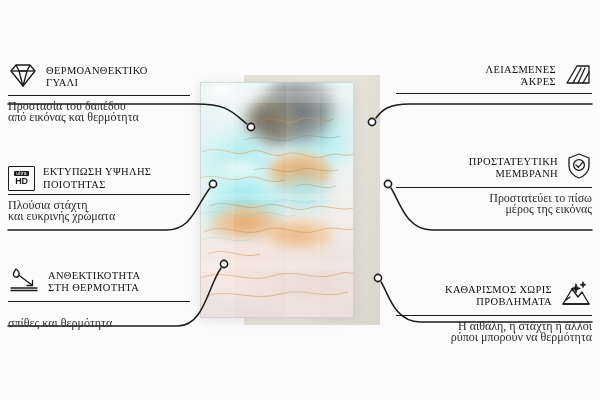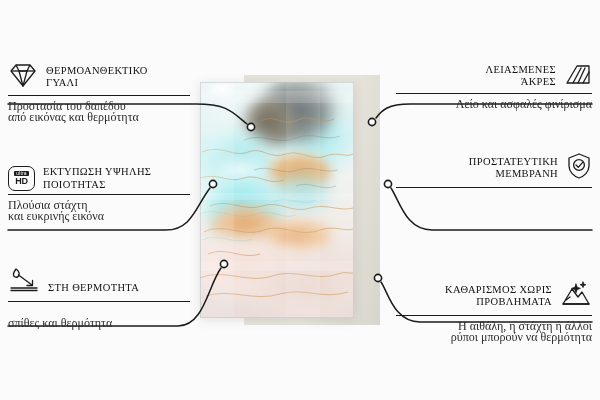--- a/index.html
+++ b/index.html
@@ -91,21 +91,21 @@
     color:#111;font-family:"Liberation Serif", serif;
   }
   .f-rule{margin-top:3px;height:0;border-top:1.1px solid #1b1b1b;width:100%;}
   .f-desc{
     margin-top:5px;font-size:12px;line-height:10.6px;color:#2b2b2b;
     font-family:"Liberation Serif", serif;
   }
   .icon{flex:0 0 auto;display:block;}
 
   .hd-badge{
-    border:1.3px solid #1b1b1b;border-radius:7px;
+    border:1.3px solid #1b1b1b;border-radius:1px;
     width:25px;height:23px;display:flex;flex-direction:column;
     align-items:center;justify-content:center;line-height:1;
     font-family:"Liberation Sans", sans-serif;
     text-align:center;
   }
   .hd-badge .u{font-size:5px;background:#1b1b1b;color:#fff;padding:0 2px;border-radius:1px;letter-spacing:.2px;}
   .hd-badge .h{font-size:9px;font-weight:700;color:#1b1b1b;margin-top:1px;letter-spacing:-.2px;}
 </style>
 </head>
 <body>
@@ -215,39 +215,39 @@
         </span>
       </span>
       <span class="f-title">
         <span>ΕΚΤΥΠΩΣΗ ΥΨΗΛΗΣ</span><br>
         <span>ΠΟΙΟΤΗΤΑΣ</span>
       </span>
     </div>
     <div class="f-rule"></div>
     <div class="f-desc">
       <span>Πλούσια στάχτη</span><br>
-      <span>και ευκρινής εικόνα</span>
+      <span>και ευκρινής χρώματα</span>
     </div>
   </div>
 
   <div class="feature left" style="top:266px;">
     <div class="f-head">
       <span class="icon">
         <svg width="32" height="28" viewBox="0 0 32 28">
           <g fill="none" stroke="#1b1b1b" stroke-width="1.3" stroke-linejoin="round" stroke-linecap="round">
             <path d="M8,3 C11,5 12,8 10.5,10 C9,12 6,11.5 5.5,9 C5.2,7 6.5,5 8,3 Z"></path>
             <path d="M10.5,9 L24,19"></path>
             <path d="M19,19.5 L24.5,19.5 L24.5,14.5"></path>
             <path d="M3,22 L29,22"></path>
             <path d="M3,24.5 L29,24.5"></path>
           </g>
         </svg>
       </span>
       <span class="f-title">
-        <br>
+        <span>ΑΝΘΕΚΤΙΚΟΤΗΤΑ</span><br>
         <span>ΣΤΗ ΘΕΡΜΟΤΗΤΑ</span>
       </span>
     </div>
     <div class="f-rule"></div>
     <div class="f-desc">
       <br>
       <span>σπίθες και θερμότητα</span>
     </div>
   </div>
 
@@ -262,42 +262,43 @@
           <g stroke="#1b1b1b" stroke-width="1.3" fill="none" stroke-linecap="round">
             <path d="M3,21 L13,4 L25,4 L25,21 Z" stroke-linejoin="round"></path>
             <path d="M9,21 L17,6"></path>
             <path d="M14,21 L21,6"></path>
             <path d="M19,21 L25,10"></path>
           </g>
         </svg>
       </span>
     </div>
     <div class="f-rule"></div>
-    <div class="f-desc">
-      <span>Λείο και ασφαλές φινίρισμα</span>
-    </div>
   </div>
 
   <div class="feature right" style="top:152px;">
     <div class="f-head">
       <span class="f-title">
         <span>ΠΡΟΣΤΑΤΕΥΤΙΚΗ</span><br>
         <span>ΜΕΜΒΡΑΝΗ</span>
       </span>
       <span class="icon">
         <svg width="26" height="28" viewBox="0 0 26 28">
           <g fill="none" stroke="#1b1b1b" stroke-width="1.3" stroke-linejoin="round" stroke-linecap="round">
             <path d="M13,2 L23,6 L23,14 C23,20 18,24.5 13,26 C8,24.5 3,20 3,14 L3,6 Z"></path>
             <circle cx="13" cy="13" r="5.4"></circle>
             <path d="M10,13 L12.3,15.4 L16.4,10.6"></path>
           </g>
         </svg>
       </span>
     </div>
     <div class="f-rule"></div>
+    <div class="f-desc">
+      <span>Προστατεύει το πίσω</span><br>
+      <span>μέρος της εικόνας</span>
+    </div>
   </div>
 
   <div class="feature right" style="top:280px;">
     <div class="f-head">
       <span class="f-title">
         <span>ΚΑΘΑΡΙΣΜΟΣ ΧΩΡΙΣ</span><br>
         <span>ΠΡΟΒΛΗΜΑΤΑ</span>
       </span>
       <span class="icon">
         <svg width="32" height="28" viewBox="0 0 32 28">

